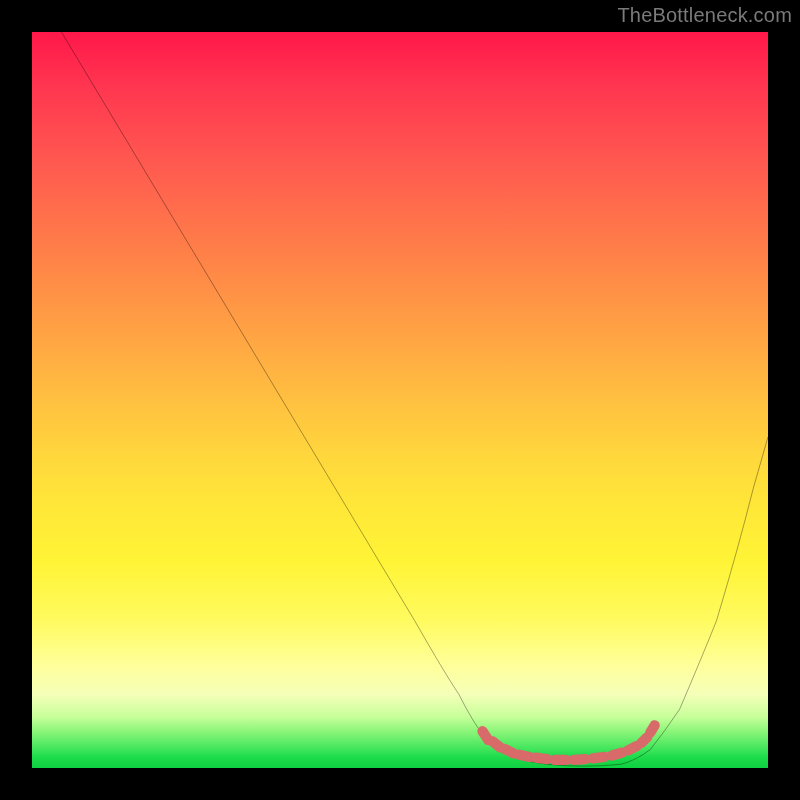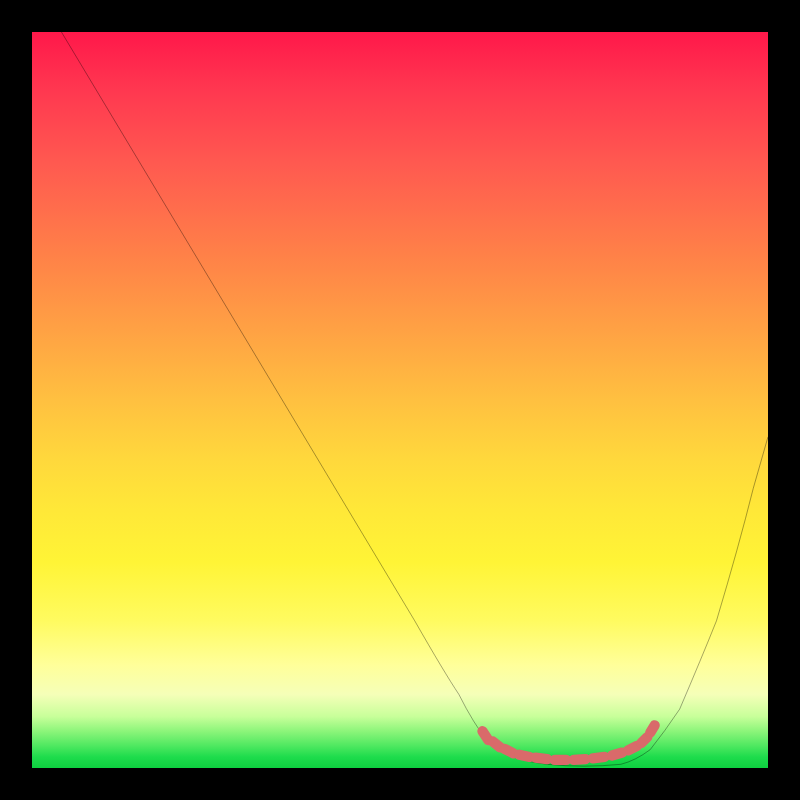--- a/index.html
+++ b/index.html
@@ -70,20 +70,21 @@
     font-size: 20px;
     font-weight: 500;
     letter-spacing: 0.2px;
   }
 </style>
 </head>
 <body>
 
 <div class="frame">
 
+  <div class="watermark">TheBottleneck.com</div>
 
   <div class="plot-area">
     <div class="gradient-bg"></div>
 
     <svg class="curve-svg" viewBox="0 0 100 100" preserveAspectRatio="none">
 
       <path d="M 4 0
                L 10 10
                L 16 20
                L 22 30

